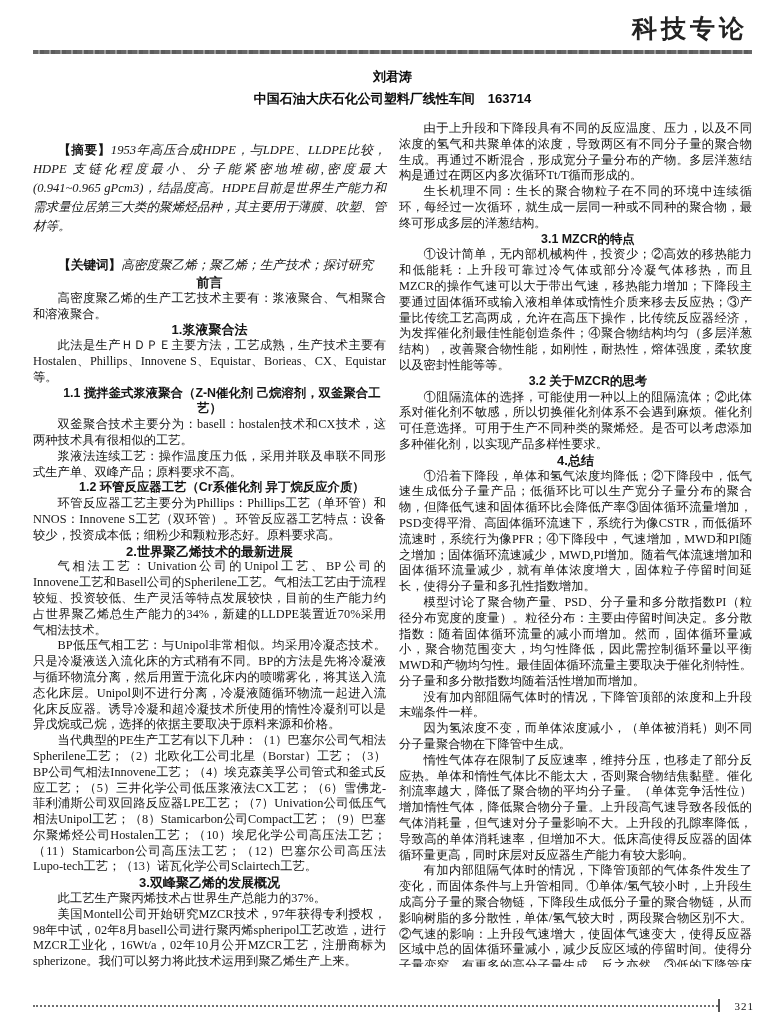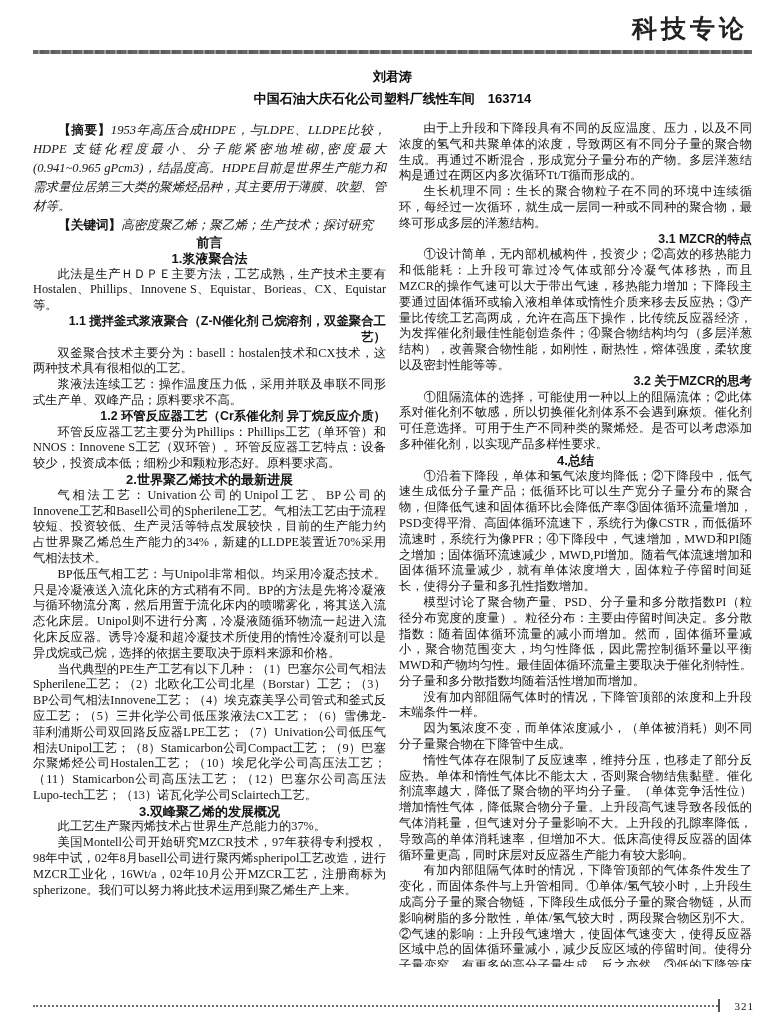--- a/index.html
+++ b/index.html
@@ -16,25 +16,25 @@
     opacity:.85;}
   .title{text-align:center;margin-top:16px;font-family:"Liberation Sans","DejaVu Sans",sans-serif;
     font-weight:900;font-size:33px;letter-spacing:1px;color:#000;}
   .author{text-align:center;margin-top:14px;font-family:"Liberation Sans","DejaVu Sans",sans-serif;
     font-weight:700;font-size:13px;color:#0a0a0a;}
   .affiliation{text-align:center;margin-top:4px;font-family:"Liberation Sans","DejaVu Sans",sans-serif;
     font-weight:700;font-size:13px;color:#0a0a0a;}
   .columns{display:flex;gap:13px;margin-top:13px;height:846px;overflow:hidden;}
   .col{width:50%;font-size:12.3px;line-height:15.8px;text-align:justify;overflow-wrap:break-word;}
   .para{margin:0;text-indent:2em;}
-  .kai{font-style:italic;line-height:19px;font-size:12.6px;}
+  .kai{font-style:italic;line-height:19px;font-size:12.6px;margin-top:20px;}
   .blabel{font-style:normal;font-weight:700;font-family:"Liberation Sans","DejaVu Sans",sans-serif;}
   .heading{margin:0;text-indent:0;text-align:center;font-weight:700;font-size:13px;
     font-family:"Liberation Sans","DejaVu Sans",sans-serif;}
-  .subheading{margin:0;text-indent:2em;font-weight:700;font-size:12.4px;text-align:right;
+  .subheading{margin:0;text-indent:2em;font-weight:700;font-size:12.4px;text-align:center;
     font-family:"Liberation Sans","DejaVu Sans",sans-serif;}
   .footer{position:absolute;left:33px;right:30px;top:999px;display:flex;align-items:center;}
   .footer-line{flex:1;border-top:2px dotted #6e6e6e;height:0;}
   .footer-tick{width:1.5px;height:13px;background:#555;}
   .page-number{margin-left:15px;font-size:11px;color:#111;letter-spacing:1px;}
 </style>
 </head>
 <body>
 
 <div class="page">
@@ -44,20 +44,21 @@
 
   <div class="author">刘君涛</div>
   <div class="affiliation">中国石油大庆石化公司塑料厂线性车间　163714</div>
 
   <div class="columns">
 
     <div class="col">
       <p class="para kai"><span class="blabel">【摘要】</span><span>1953年高压合成HDPE，与LDPE、LLDPE比较，HDPE 支链化程度最小、分子能紧密地堆砌,密度最大(0.941~0.965 gPcm3)，结晶度高。HDPE目前是世界生产能力和需求量位居第三大类的聚烯烃品种，其主要用于薄膜、吹塑、管材等。</span></p>
       <p class="para kai"><span class="blabel">【关键词】</span><span>高密度聚乙烯；聚乙烯；生产技术；探讨研究</span></p>
       <p class="heading">前言</p>
+      <p class="para">高密度聚乙烯的生产工艺技术主要有：浆液聚合、气相聚合和溶液聚合。</p>
       <p class="heading">1.浆液聚合法</p>
       <p class="para">此法是生产ＨＤＰＥ主要方法，工艺成熟，生产技术主要有Hostalen、Phillips、Innovene S、Equistar、Borieas、CX、Equistar等。</p>
       <p class="subheading">1.1 搅拌釜式浆液聚合（Z-N催化剂 己烷溶剂，双釜聚合工艺）</p>
       <p class="para">双釜聚合技术主要分为：basell：hostalen技术和CX技术，这两种技术具有很相似的工艺。</p>
       <p class="para">浆液法连续工艺：操作温度压力低，采用并联及串联不同形式生产单、双峰产品；原料要求不高。</p>
       <p class="subheading">1.2 环管反应器工艺（Cr系催化剂 异丁烷反应介质）</p>
       <p class="para">环管反应器工艺主要分为Phillips：Phillips工艺（单环管）和NNOS：Innovene S工艺（双环管）。环管反应器工艺特点：设备较少，投资成本低；细粉少和颗粒形态好。原料要求高。</p>
       <p class="heading">2.世界聚乙烯技术的最新进展</p>
       <p class="para">气相法工艺：Univation公司的Unipol工艺、BP公司的Innovene工艺和Basell公司的Spherilene工艺。气相法工艺由于流程较短、投资较低、生产灵活等特点发展较快，目前的生产能力约占世界聚乙烯总生产能力的34%，新建的LLDPE装置近70%采用气相法技术。</p>
       <p class="para">BP低压气相工艺：与Unipol非常相似。均采用冷凝态技术。只是冷凝液送入流化床的方式稍有不同。BP的方法是先将冷凝液与循环物流分离，然后用置于流化床内的喷嘴雾化，将其送入流态化床层。Unipol则不进行分离，冷凝液随循环物流一起进入流化床反应器。诱导冷凝和超冷凝技术所使用的惰性冷凝剂可以是异戊烷或己烷，选择的依据主要取决于原料来源和价格。</p>

